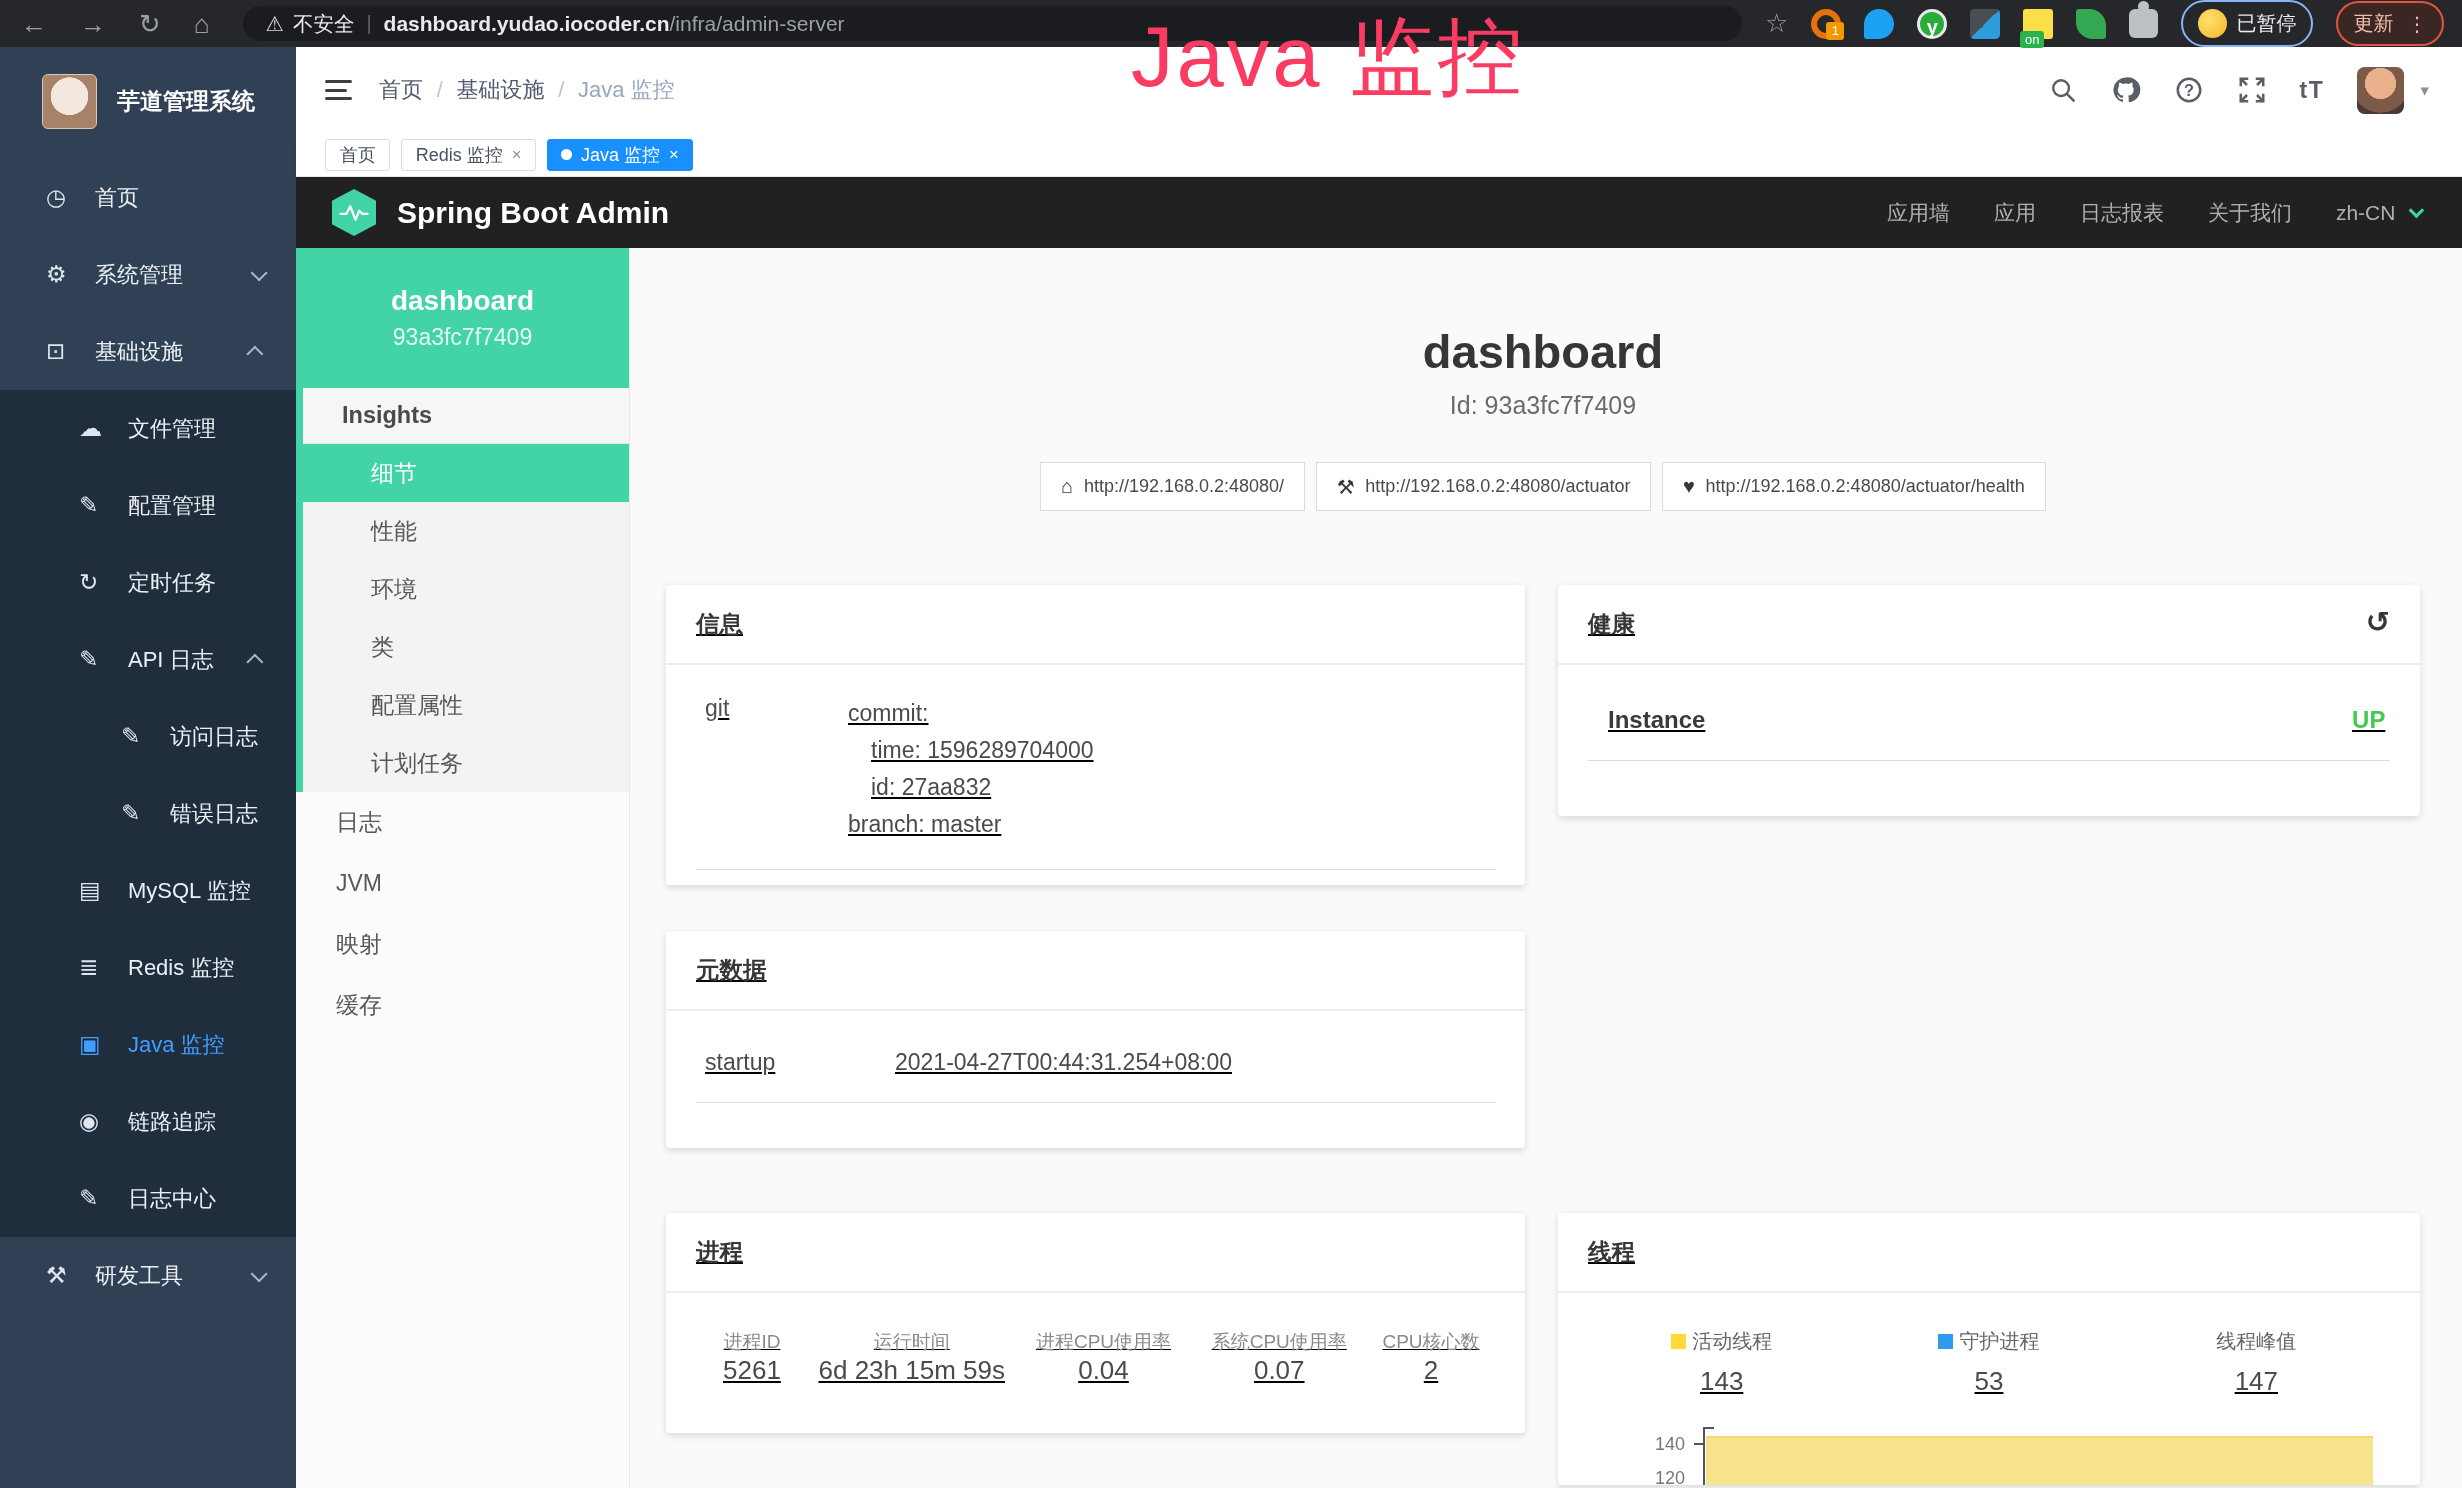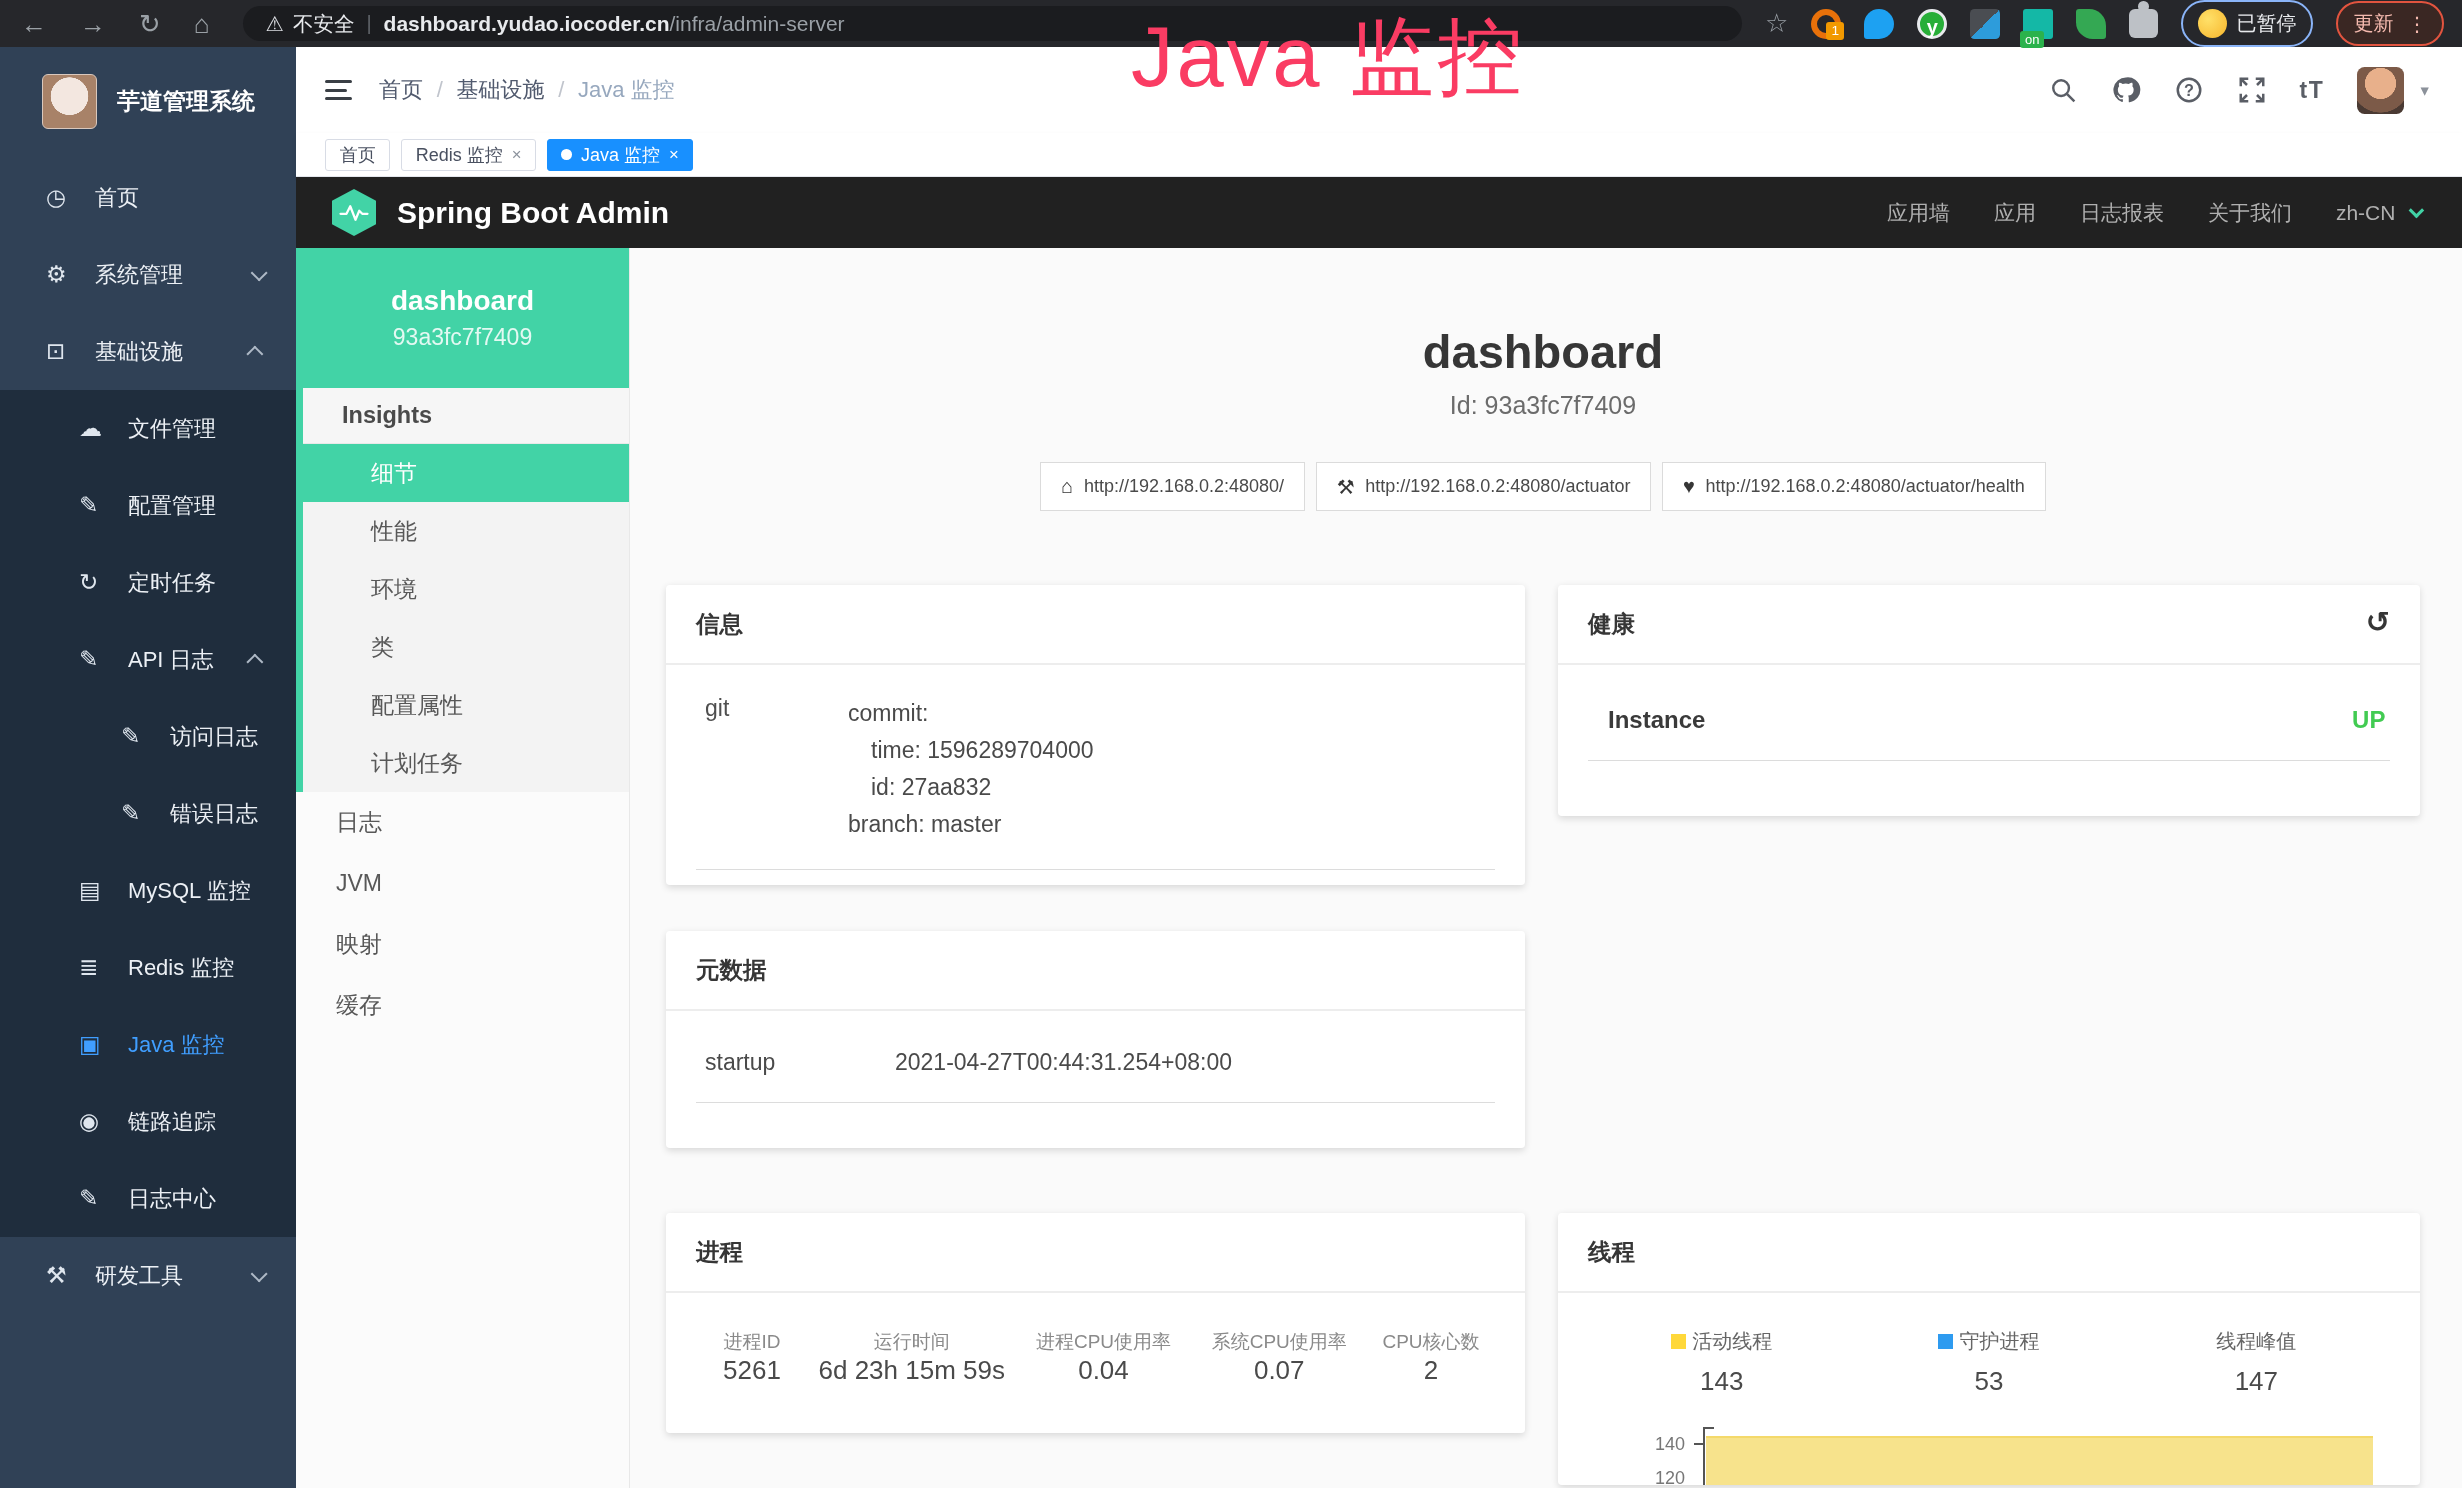--- a/index.html
+++ b/index.html
@@ -17,21 +17,21 @@
   .omni-host { color:#e8eaed; font-size:21px; font-weight:600; }
   .omni-path { color:#9aa0a6; font-size:21px; }
   .chrome-right { display:flex; align-items:center; gap:23px; }
   .star { color:#9aa0a6; font-size:26px; }
   .ext { position:relative; width:30px; height:30px; }
   .ext-orange { border:6.8px solid #e8710a; border-radius:50%; }
   .ext-orange .badge { position:absolute; right:-9px; bottom:-7.6px; background:#f29900; color:#fff; font-size:13.7px; width:18px; height:18px; border-radius:3px; text-align:center; line-height:18px; }
   .ext-pin { background:#1da1f2; border-radius:50% 50% 50% 3px; }
   .ext-y { background:#27ae38; border-radius:50%; color:#fff; font-size:20px; font-weight:700; text-align:center; line-height:30px; border:3px solid #e8eaed; }
   .ext-grid { background:linear-gradient(135deg,#4a4d52 50%,#2d9cdb 50%); border-radius:4.6px; }
-  .ext-lines { background:#14b8a6; border-radius:3px; }
+  .ext-lines { background:#fde047; border-radius:3px; }
   .ext-lines .badge { position:absolute; left:-3px; bottom:-9px; background:#2bb24c; color:#fff; font-size:13px; padding:0.8px 4.6px; border-radius:3px; }
   .ext-leaf { background:#34a853; border-radius:3px 16.7px 3px 16.7px; }
   .puzzle { width:29px; height:29px; background:#bdc1c6; border-radius:6px; position:relative; }
   .puzzle::after { content:""; position:absolute; top:-7.6px; left:9px; width:10.6px; height:10.6px; background:#bdc1c6; border-radius:50%; }
   .pill { display:flex; align-items:center; gap:9px; border-radius:758px; padding:7px 15px; }
   .pill-pause { border:2.3px solid #8ab4f8; }
   .emoji { width:29px; height:29px; border-radius:50%; background:radial-gradient(circle at 35% 35%,#ffe169,#f7b52c); }
   .pill-pause span { color:#e8eaed; font-size:20px; }
   .pill-update { border:2.3px solid #e2543f; background:#3a2723; }
   .pill-update span { color:#f4b9ae; font-size:20px; }
@@ -106,21 +106,21 @@
   
   .main { flex:1; background:#fafafa; padding:0 42px 0 36px; overflow:hidden; }
   .pg-title { margin-top:76px; text-align:center; font-size:47px; font-weight:700; color:#363636; }
   .pg-id { margin-top:12px; text-align:center; font-size:25px; color:#6b6b6b; }
   .links { margin-top:42px; display:flex; justify-content:center; }
   .link-btn { display:flex; align-items:center; gap:10.6px; border:1.5px solid #dbdbdb; background:#fff; height:49px; padding:0 20px; font-size:18px; color:#4a4a4a; }
   .link-btn + .link-btn { margin-left:10.6px; }
   .link-ic { font-size:20px; color:#363636; }
 
   .grid { margin-top:74px; display:grid; grid-template-columns:859px 1fr; column-gap:33px; }
-  .card { background:#fff; border-radius:3.8px; box-shadow:0 2.3px 7.6px rgba(0,0,0,.13); overflow:hidden; }
+  .card { background:#fff; border-radius:3.8px; box-shadow:0 2.3px 7.6px rgba(0,0,0,.13); overflow:hidden;text-decoration:underline; }
   .card-h { padding:23px 30px; font-size:23.5px; font-weight:600; color:#363636; border-bottom:2.3px solid #ededed; position:relative; }
   .hist-ic { position:absolute; right:30px; top:20px; font-size:29px; color:#363636; }
   .card-b { padding:30px; }
 
   .c-info { height:300px; margin-bottom:46px; }
   .kv { display:flex; border-bottom:1.5px solid #dcdcdc; }
   .kv-label { width:152px; padding-left:9px; font-size:23px; color:#4f4f4f; }
   .git-lines { font-size:23px; color:#4a4a4a; line-height:37px; padding-bottom:26px; }
   .git-lines div:nth-child(2), .git-lines div:nth-child(3) { padding-left:23px; }
 

